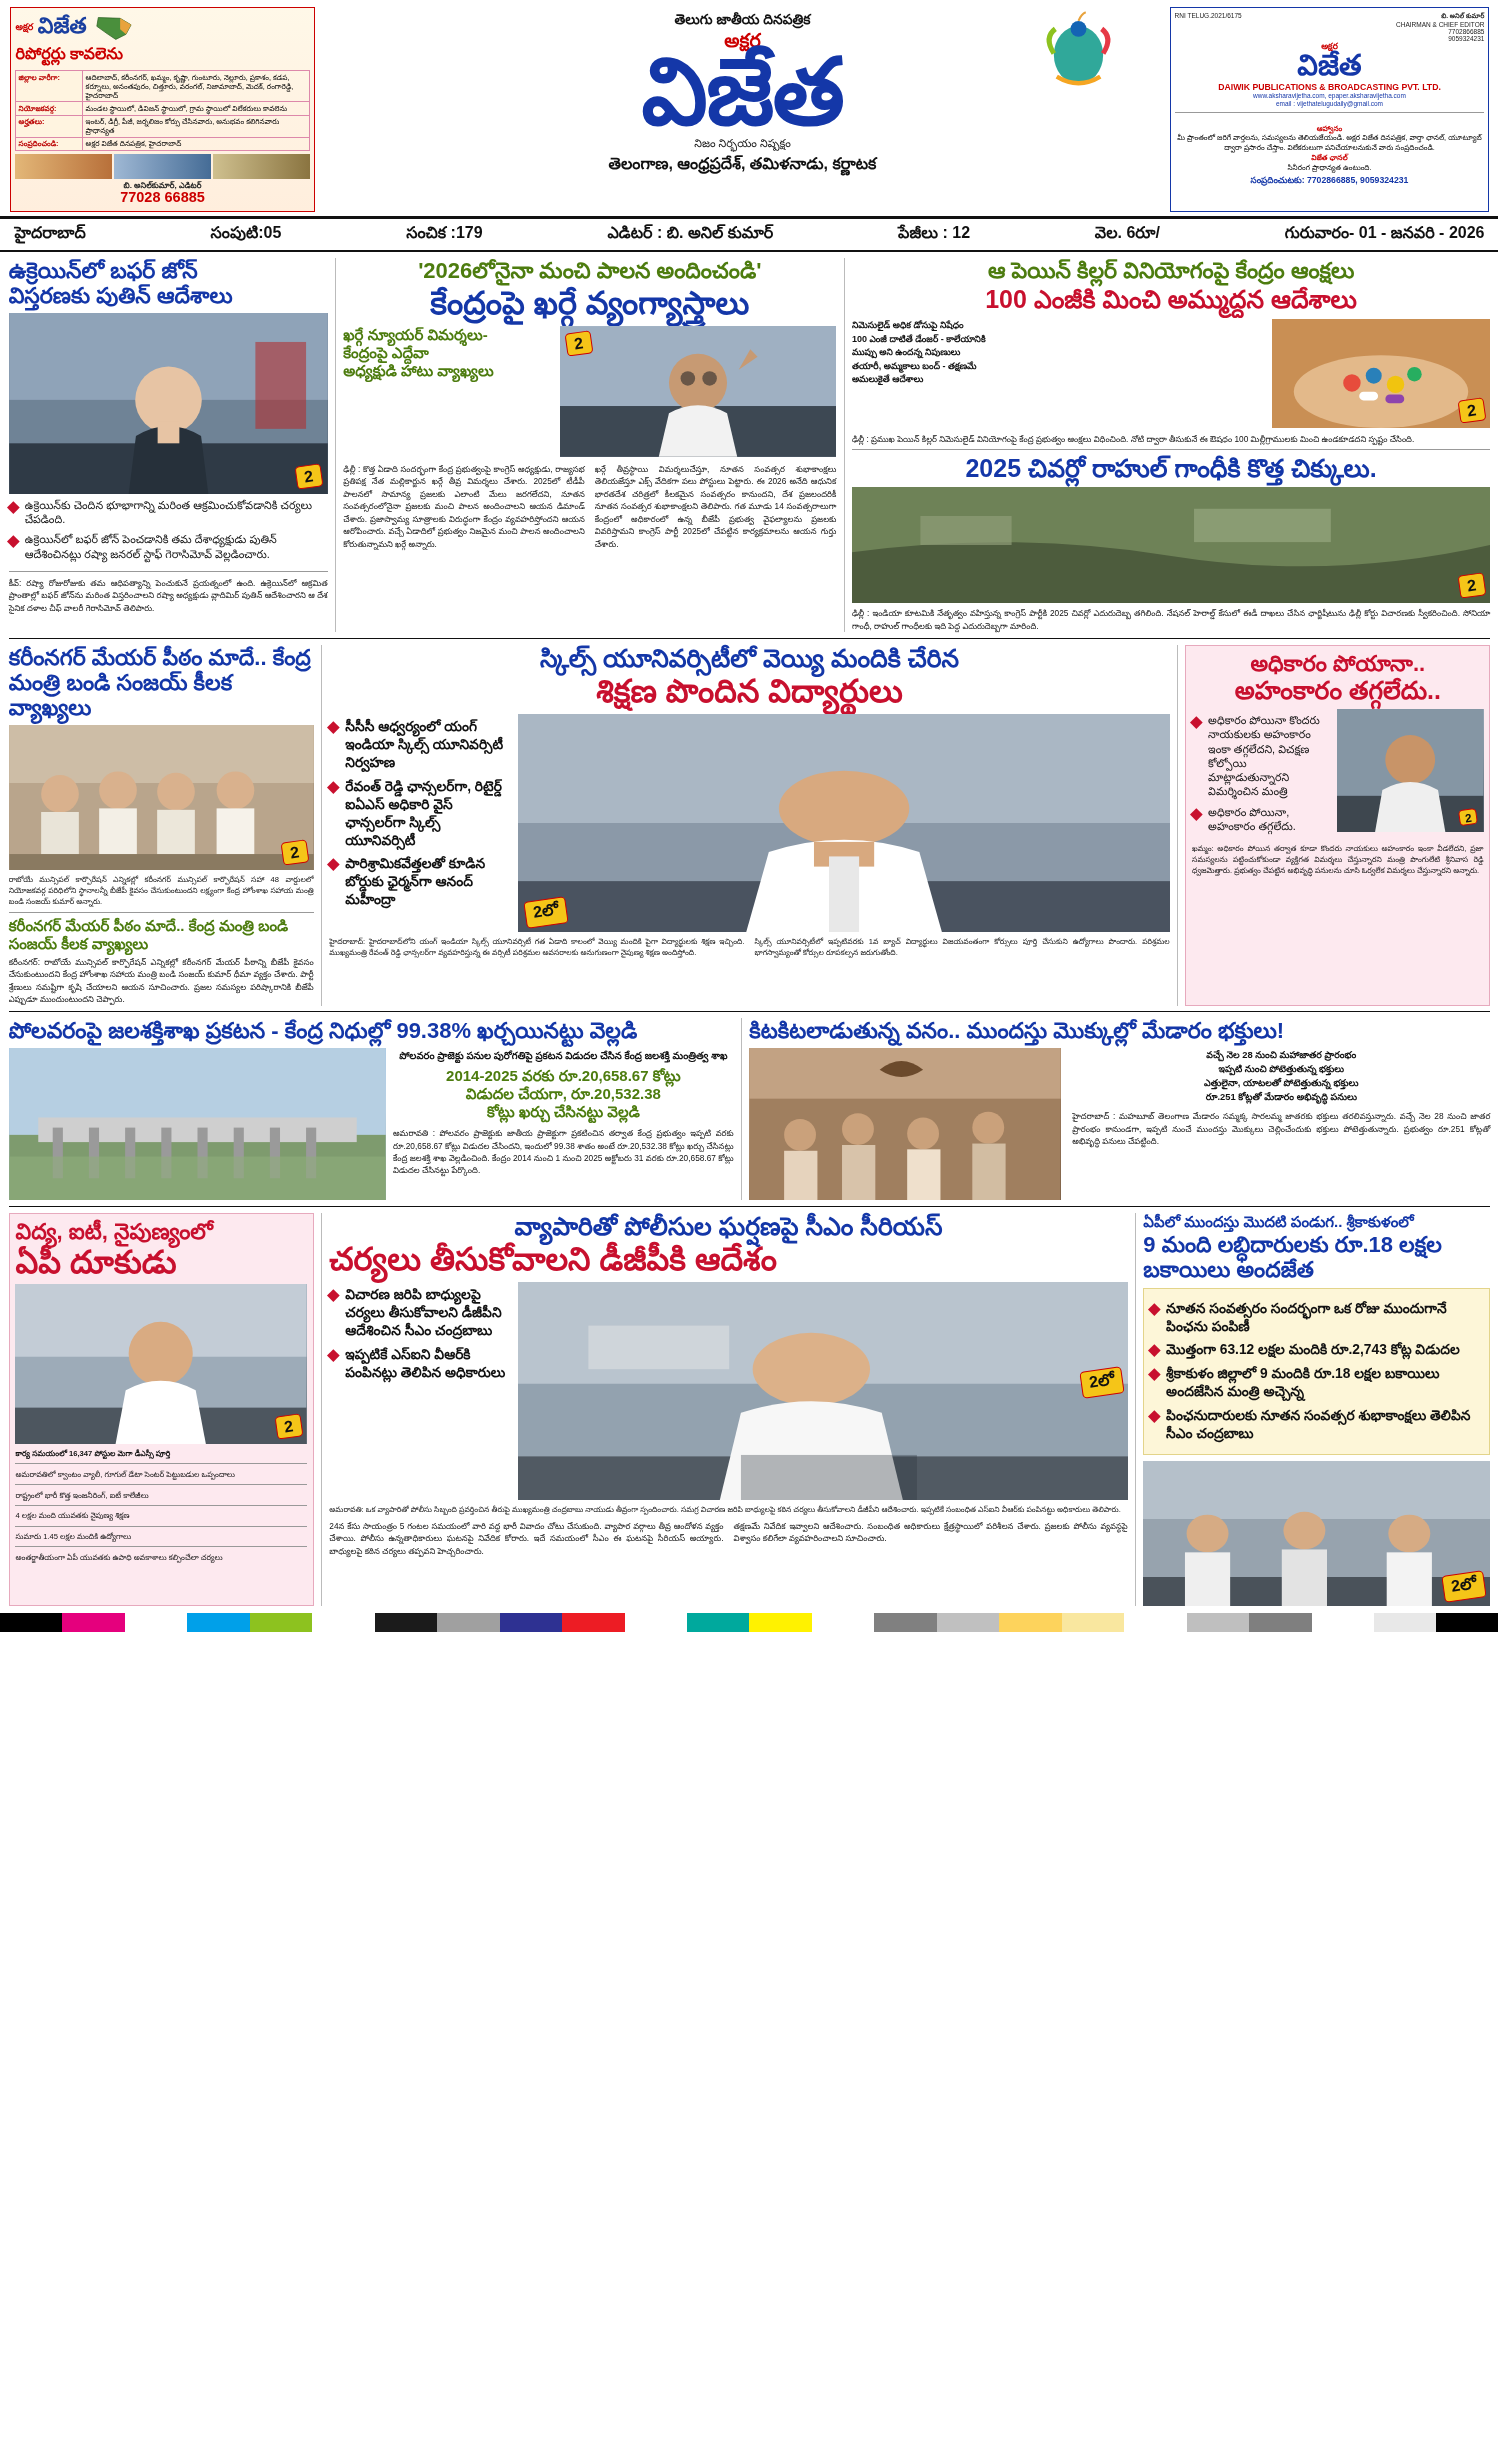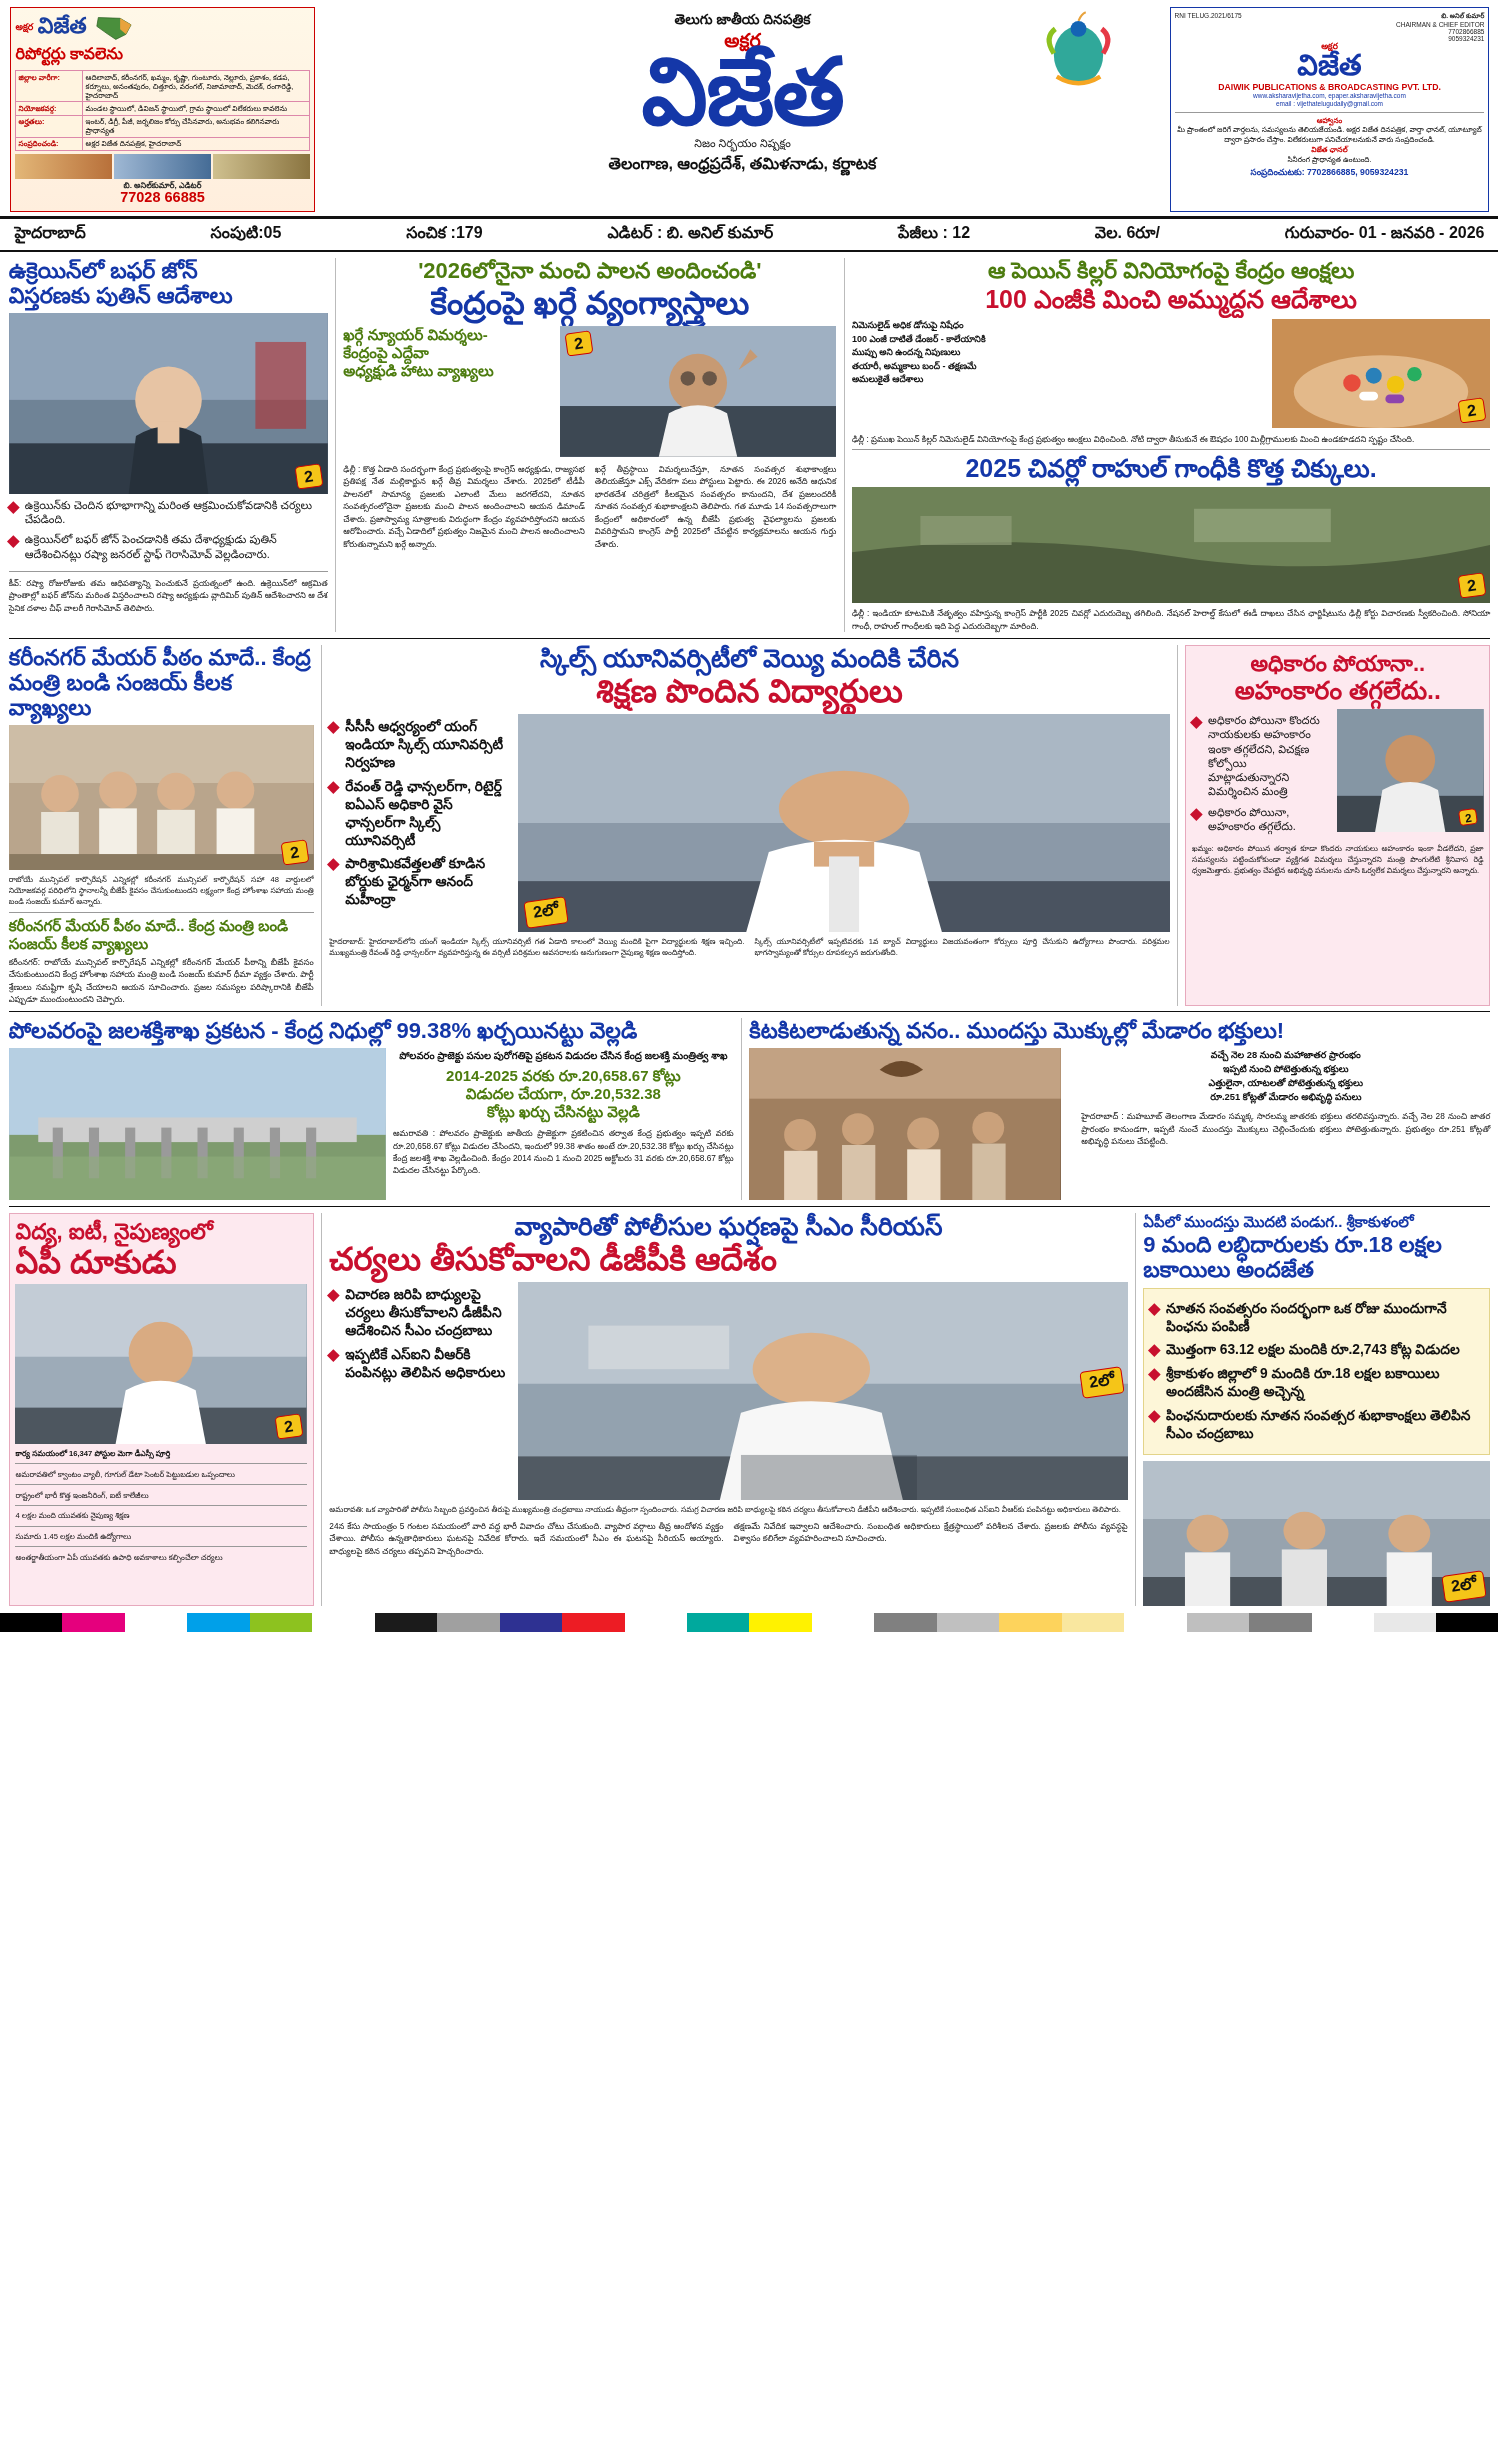--- a/index.html
+++ b/index.html
@@ -58,21 +58,21 @@
     position: absolute; right: 41px; top: 2.9px; width: 87px; height: 87px;
   }
   .mh-right {
     width: 319px; border: 1.5px solid #1437a8; padding: 3.6px; font-size: 7.3px;
     background: #fff;
   }
   .mh-right .r-top { display:flex; justify-content:space-between; font-size: 6.5px; color:#222;}
   .mh-right .r-logo { text-align:center; font-size: 29px; color:#1437a8; font-weight:bold; line-height:1;}
   .mh-right .r-company { text-align:center; color:#c00; font-weight:bold; font-size: 8.7px; margin-top:2.2px;}
   .mh-right .r-mail { text-align:center; font-size: 6.5px; color:#1437a8; line-height:1.3;}
-  .mh-right .r-ad { border-top:0.7px solid #999; margin-top:2.9px; padding-top:3px; text-align:center; line-height:1.35; font-size:7.3px;}
+  .mh-right .r-ad { border-top:0.7px solid #999; margin-top:2.9px; padding-top:11px; text-align:center; line-height:1.35; font-size:7.3px;}
   .mh-right .r-ad .hl { color:#c00; font-weight:bold;}
   .mh-right .r-phone { text-align:center; color:#1437a8; font-weight:bold; font-size:8.7px; margin-top:2.2px;}
 
   
   .infobar {
     border-top: 1.5px solid #111; border-bottom: 2.2px solid #111;
     display: flex; align-items: center; justify-content: space-between;
     padding: 4.4px 14.5px; font-size: 16px; font-weight: bold; color: #111;
   }
   .infobar .cell { white-space: nowrap; }
@@ -449,21 +449,21 @@
             <div class="head-black h-sm" style="text-align:center">కోట్లు ఖర్చు చేసినట్టు వెల్లడి</div>
             <div class="body-txt" style="margin-top:5.8px">అమరావతి : పోలవరం ప్రాజెక్టుకు జాతీయ ప్రాజెక్టుగా ప్రకటించిన తర్వాత కేంద్ర ప్రభుత్వం ఇప్పటి వరకు రూ.20,658.67 కోట్లు విడుదల చేసిందని, ఇందులో 99.38 శాతం అంటే రూ.20,532.38 కోట్లు ఖర్చు చేసినట్లు కేంద్ర జలశక్తి శాఖ వెల్లడించింది. కేంద్రం 2014 నుంచి 1 నుంచి 2025 అక్టోబరు 31 వరకు రూ.20,658.67 కోట్లు విడుదల చేసినట్టు పేర్కొంది.</div>
           </div>
         </div>
       </div>
 
       <div class="vrule"></div>
 
       <div class="col" style="flex:1">
         <div class="head-blue h-md">కిటకిటలాడుతున్న వనం.. ముందస్తు మొక్కుల్లో మేడారం భక్తులు!</div>
-        <div class="row" style="margin-top:4.4px;gap:20px">
+        <div class="row" style="margin-top:4.4px;gap:11px">
           <div class="photo ph-crowd" style="width:312px;height:152px">
             <svg viewBox="0 0 430 210" width="312" height="152">
               <rect width="430" height="210" fill="#a07f5f"></rect>
               <rect x="0" y="0" width="430" height="70" fill="#c2a283"></rect>
               <circle cx="70" cy="120" r="22" fill="#caa17b"></circle>
                 <rect x="48" y="142" width="46" height="68" fill="#e6d3bd"></rect>
               <circle cx="150" cy="112" r="22" fill="#caa17b"></circle>
                 <rect x="128" y="134" width="46" height="76" fill="#d8c3aa"></rect>
               <circle cx="240" cy="118" r="22" fill="#caa17b"></circle>
                 <rect x="218" y="140" width="46" height="70" fill="#efe0cc"></rect>

